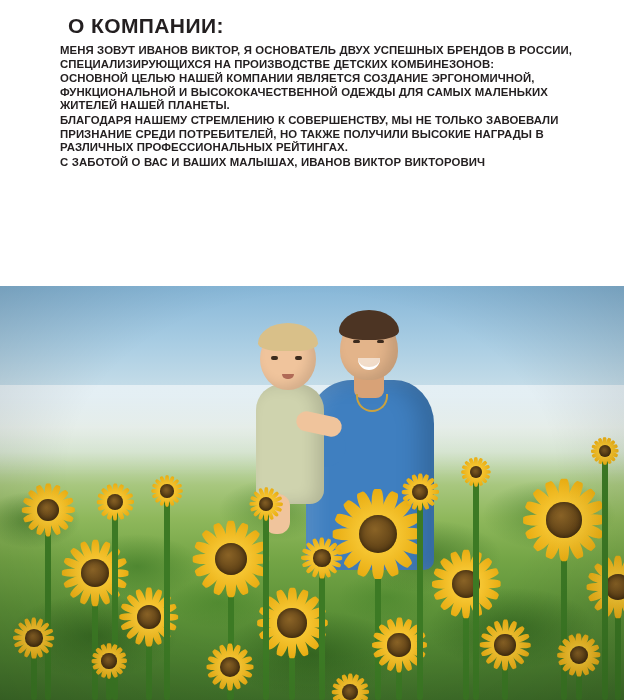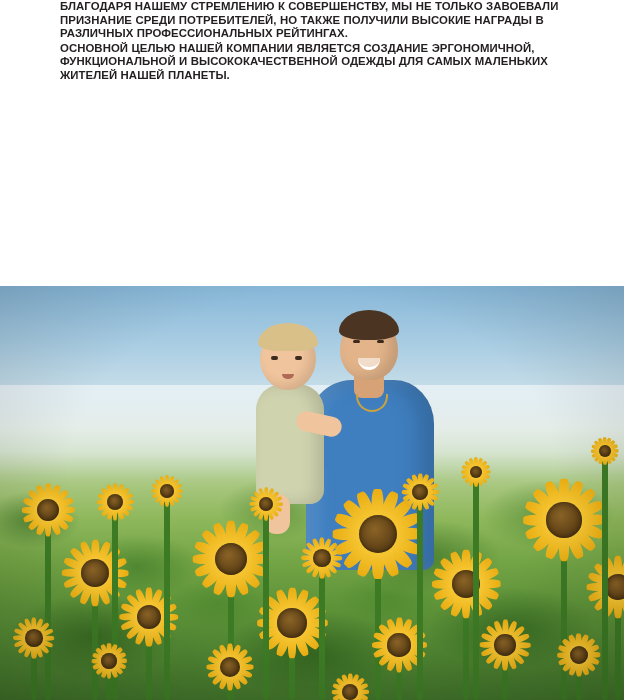--- a/index.html
+++ b/index.html
@@ -275,23 +275,26 @@
     background: radial-gradient(ellipse at 50% 45%, rgba(0,0,0,0) 55%, rgba(0,0,0,0.16) 100%);
     pointer-events: none;
   }
 </style>
 </head>
 <body>
 
 <div class="page">
 
   <div class="content">
+    <h1 class="heading">О КОМПАНИИ:</h1>
     <div class="body-text">
+      <p class="para">МЕНЯ ЗОВУТ ИВАНОВ ВИКТОР, Я ОСНОВАТЕЛЬ ДВУХ УСПЕШНЫХ БРЕНДОВ В РОССИИ, СПЕЦИАЛИЗИРУЮЩИХСЯ НА ПРОИЗВОДСТВЕ ДЕТСКИХ КОМБИНЕЗОНОВ:</p>
+      <p class="para">ОСНОВНОЙ ЦЕЛЬЮ НАШЕЙ КОМПАНИИ ЯВЛЯЕТСЯ СОЗДАНИЕ ЭРГОНОМИЧНОЙ, ФУНКЦИОНАЛЬНОЙ И ВЫСОКОКАЧЕСТВЕННОЙ ОДЕЖДЫ ДЛЯ САМЫХ МАЛЕНЬКИХ ЖИТЕЛЕЙ НАШЕЙ ПЛАНЕТЫ.</p>
       <p class="para">БЛАГОДАРЯ НАШЕМУ СТРЕМЛЕНИЮ К СОВЕРШЕНСТВУ, МЫ НЕ ТОЛЬКО ЗАВОЕВАЛИ ПРИЗНАНИЕ СРЕДИ ПОТРЕБИТЕЛЕЙ, НО ТАКЖЕ ПОЛУЧИЛИ ВЫСОКИЕ НАГРАДЫ В РАЗЛИЧНЫХ ПРОФЕССИОНАЛЬНЫХ РЕЙТИНГАХ.</p>
-      <p class="para">ОСНОВНОЙ ЦЕЛЬЮ НАШЕЙ КОМПАНИИ ЯВЛЯЕТСЯ СОЗДАНИЕ ЭРГОНОМИЧНОЙ, ФУНКЦИОНАЛЬНОЙ И ВЫСОКОКАЧЕСТВЕННОЙ ОДЕЖДЫ ДЛЯ САМЫХ МАЛЕНЬКИХ ЖИТЕЛЕЙ НАШЕЙ ПЛАНЕТЫ.</p>
+      <p class="para">С ЗАБОТОЙ О ВАС И ВАШИХ МАЛЫШАХ, ИВАНОВ ВИКТОР ВИКТОРОВИЧ</p>
     </div>
   </div>
 
   <div class="photo">
     <div class="sky"></div>
     <div class="haze"></div>
     <div class="leaves"></div>
 
     <div class="man">
       <div class="torso"></div>

